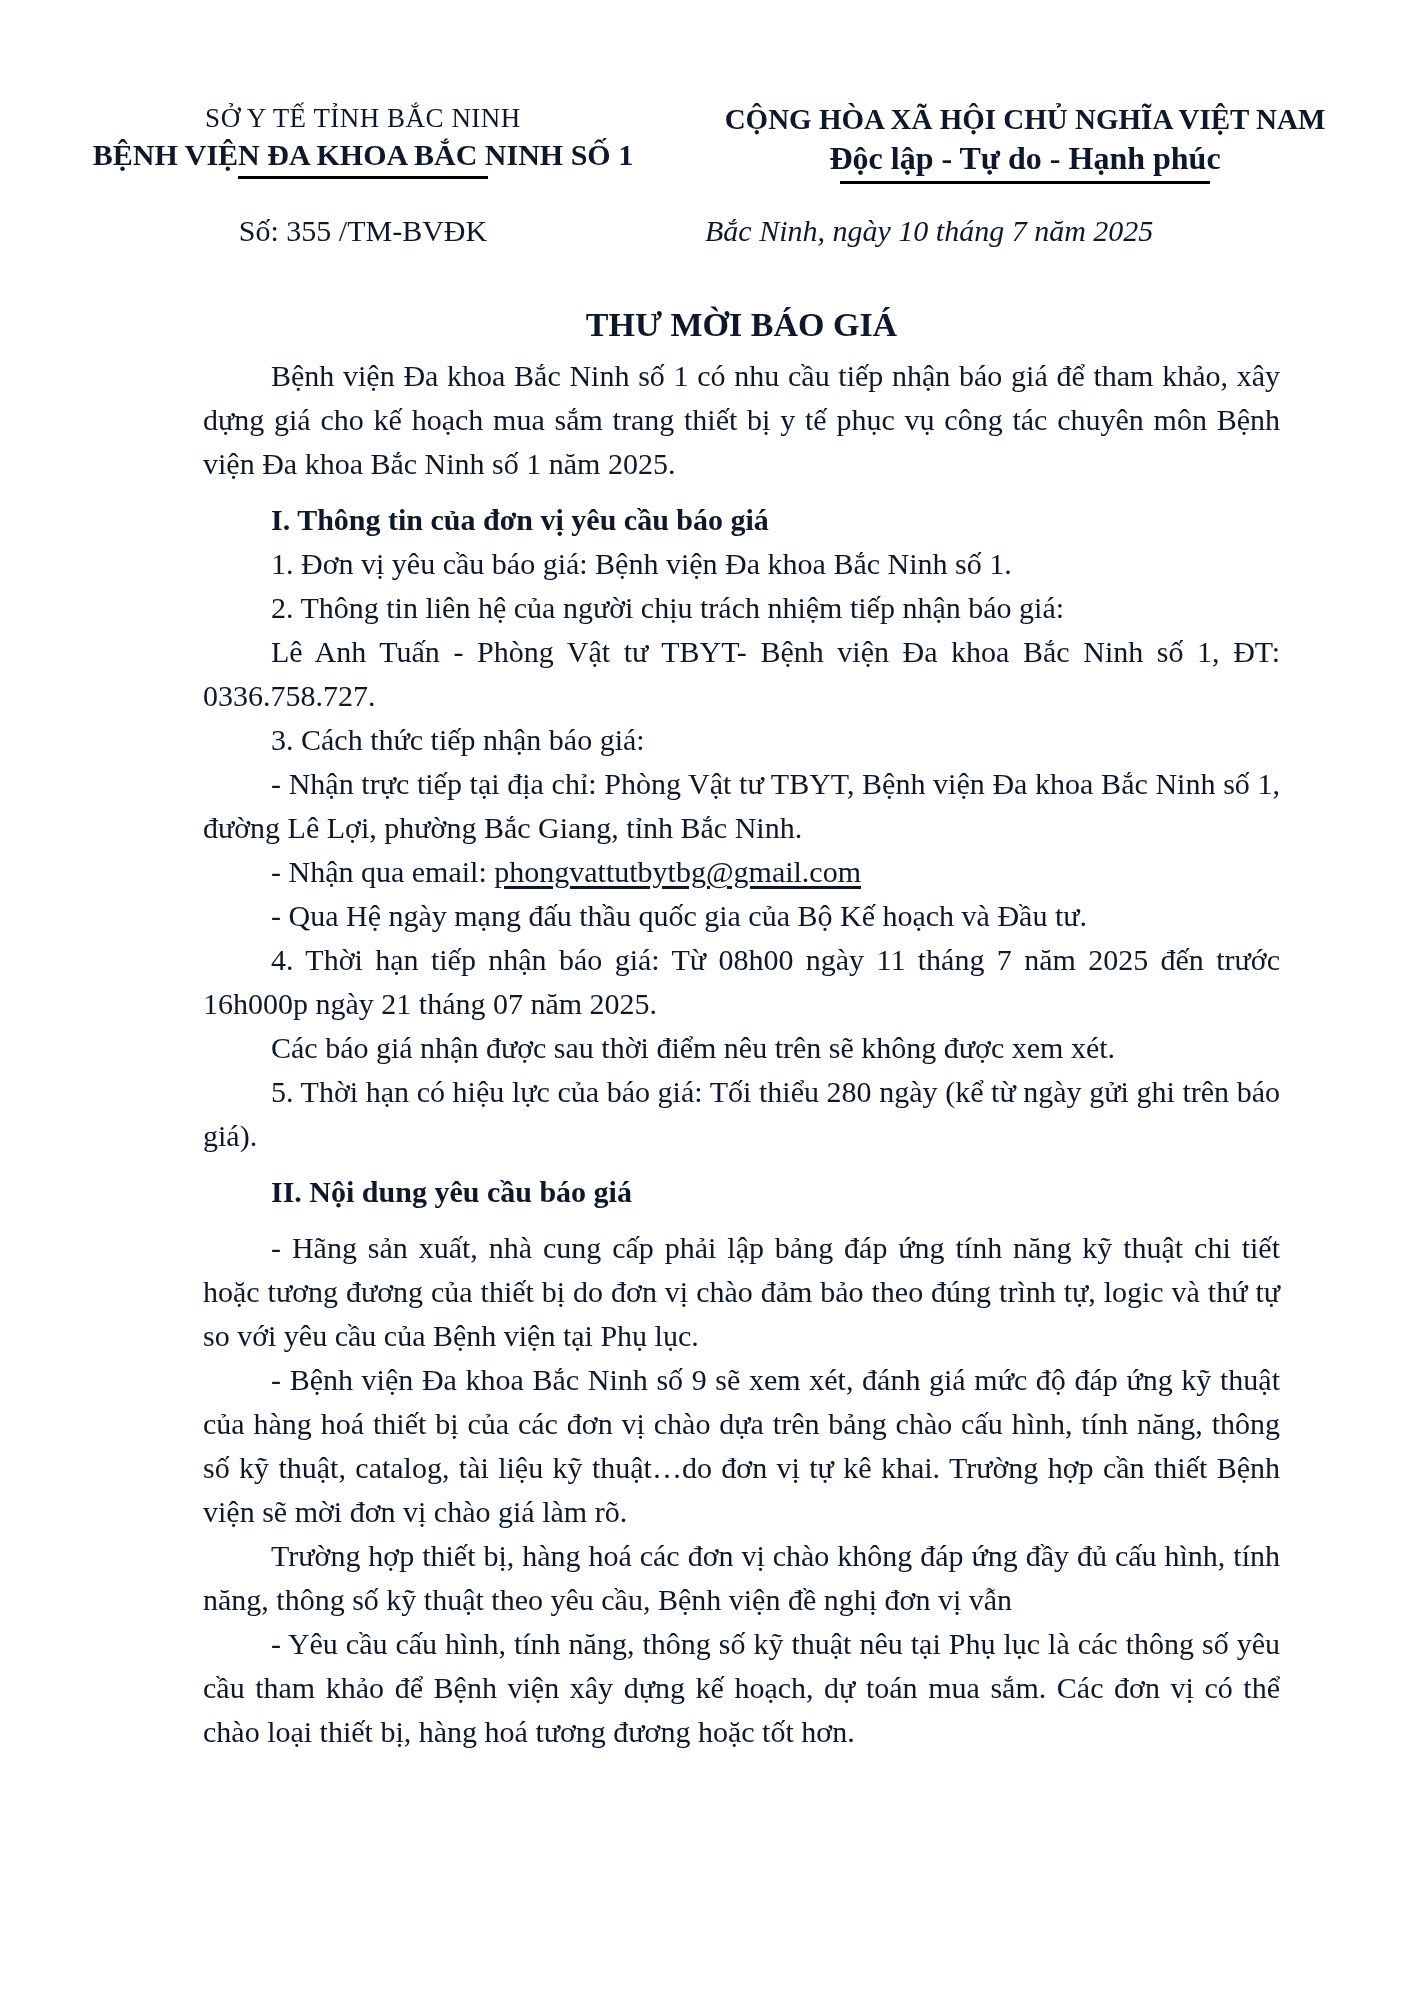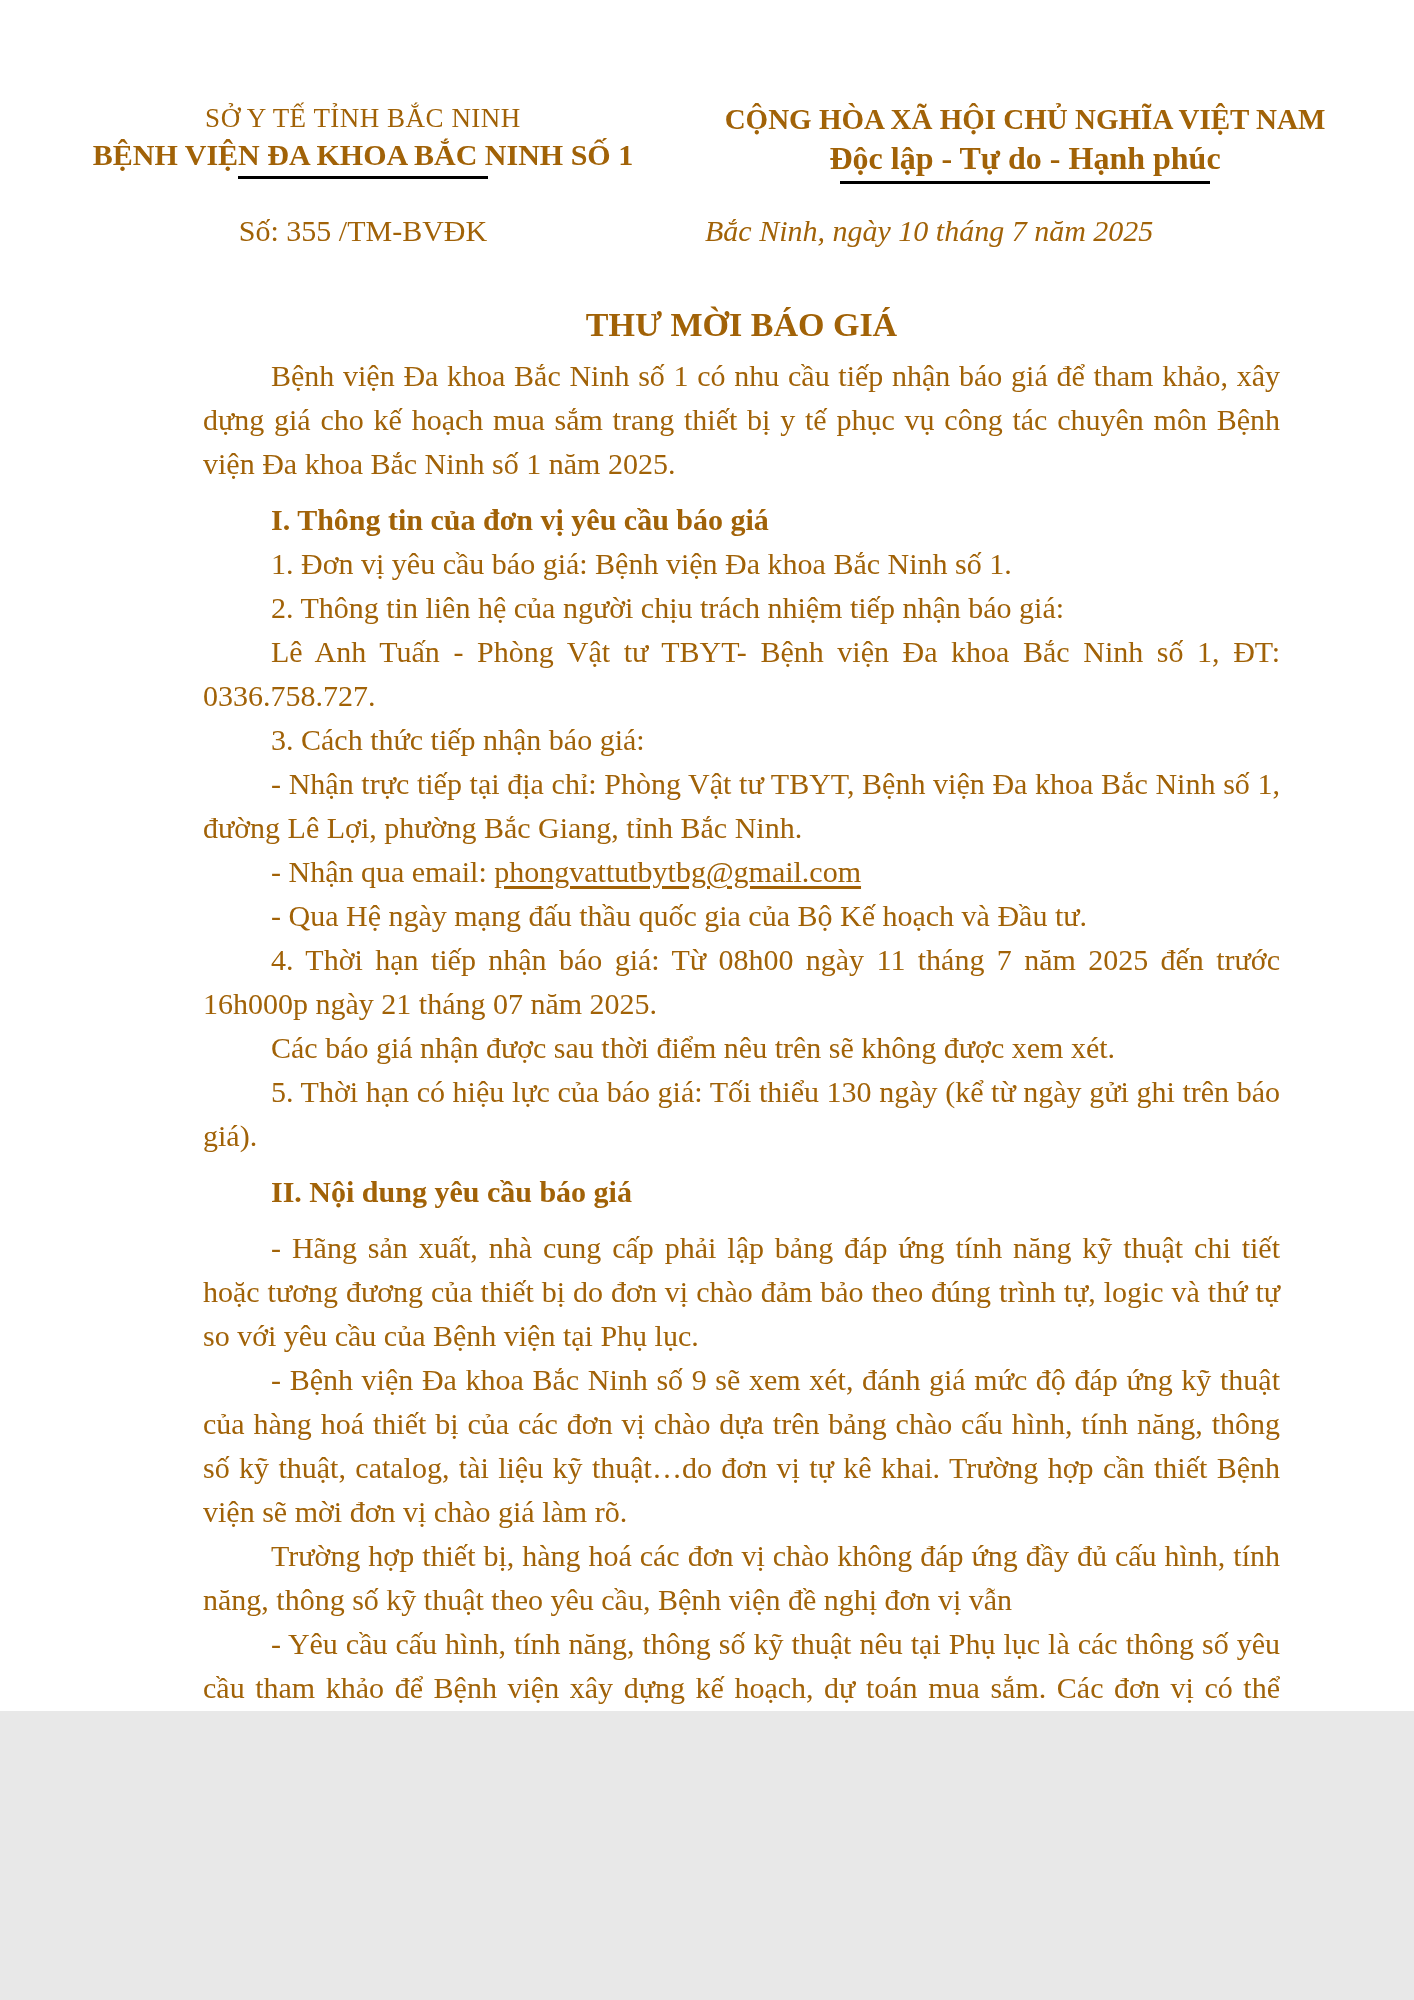--- a/index.html
+++ b/index.html
@@ -1,23 +1,23 @@
 <!DOCTYPE html>
 <html lang="vi"><head>
 <meta charset="utf-8">
 <style>
   * { box-sizing: border-box; }
   html, body { margin: 0; padding: 0; background: #e8e8e8; }
   .page {
     position: relative;
     width: 1414px;
-    height: 1711px;
+    height: 2000px;
     margin: 0 auto;
     background: #ffffff;
-    color: #a16207;
+    color: #0f172a;
     font-family: "Liberation Serif", "DejaVu Serif", serif;
     overflow: hidden;
   }
   
   .header { display: flex; padding-top: 100px; }
   .header-left  { width: 550px; margin-left: 88px; text-align: center; }
   .header-right { width: 640px; margin-left: 67px; text-align: center; }
   .hl-line1 { font-size: 27px; line-height: 36px; letter-spacing: 0.5px; }
   .hl-line2 { font-size: 30px; line-height: 37px; font-weight: bold; }
   .hl-rule  { width: 250px; margin: 3px auto 0 auto; border-bottom: 3px solid #000; }
@@ -75,21 +75,21 @@
     <p class="sec-heading">I. Thông tin của đơn vị yêu cầu báo giá</p>
     <p>1. Đơn vị yêu cầu báo giá: Bệnh viện Đa khoa Bắc Ninh số 1.</p>
     <p>2. Thông tin liên hệ của người chịu trách nhiệm tiếp nhận báo giá:</p>
     <p>Lê Anh Tuấn - Phòng Vật tư TBYT- Bệnh viện Đa khoa Bắc Ninh số 1, ĐT: 0336.758.727.</p>
     <p>3. Cách thức tiếp nhận báo giá:</p>
     <p>- Nhận trực tiếp tại địa chỉ: Phòng Vật tư TBYT, Bệnh viện Đa khoa Bắc Ninh số 1, đường Lê Lợi, phường Bắc Giang, tỉnh Bắc Ninh.</p>
     <p><span>- Nhận qua email: </span><span class="email-link">phongvattutbytbg@gmail.com</span></p>
     <p>- Qua Hệ ngày mạng đấu thầu quốc gia của Bộ Kế hoạch và Đầu tư.</p>
     <p>4. Thời hạn tiếp nhận báo giá: Từ 08h00 ngày 11 tháng 7 năm 2025 đến trước 16h000p ngày 21 tháng 07 năm 2025.</p>
     <p>Các báo giá nhận được sau thời điểm nêu trên sẽ không được xem xét.</p>
-    <p>5. Thời hạn có hiệu lực của báo giá: Tối thiểu 130 ngày (kể từ ngày gửi ghi trên báo giá).</p>
+    <p>5. Thời hạn có hiệu lực của báo giá: Tối thiểu 280 ngày (kể từ ngày gửi ghi trên báo giá).</p>
 
     <p class="sec-heading gap-after">II. Nội dung yêu cầu báo giá</p>
     <p>- Hãng sản xuất, nhà cung cấp phải lập bảng đáp ứng tính năng kỹ thuật chi tiết hoặc tương đương của thiết bị do đơn vị chào đảm bảo theo đúng trình tự, logic và thứ tự so với yêu cầu của Bệnh viện tại Phụ lục.</p>
     <p>- Bệnh viện Đa khoa Bắc Ninh số 9  sẽ xem xét, đánh giá mức độ đáp ứng kỹ thuật của hàng hoá thiết bị của các đơn vị chào dựa trên bảng chào cấu hình, tính năng, thông số kỹ thuật, catalog, tài liệu kỹ thuật…do đơn vị tự kê khai. Trường hợp cần thiết Bệnh viện sẽ mời đơn vị chào giá làm rõ.</p>
     <p>Trường hợp thiết bị, hàng hoá các đơn vị chào không đáp ứng đầy đủ cấu hình, tính năng, thông số kỹ thuật theo yêu cầu, Bệnh viện đề nghị đơn vị vẫn</p>
     <p>- Yêu cầu cấu hình, tính năng, thông số kỹ thuật nêu tại Phụ lục là các thông số yêu cầu tham khảo để Bệnh viện xây dựng kế hoạch, dự toán mua sắm. Các đơn vị có thể chào loại thiết bị, hàng hoá tương đương hoặc tốt hơn.</p>
   </div>
 
 </div>
 

